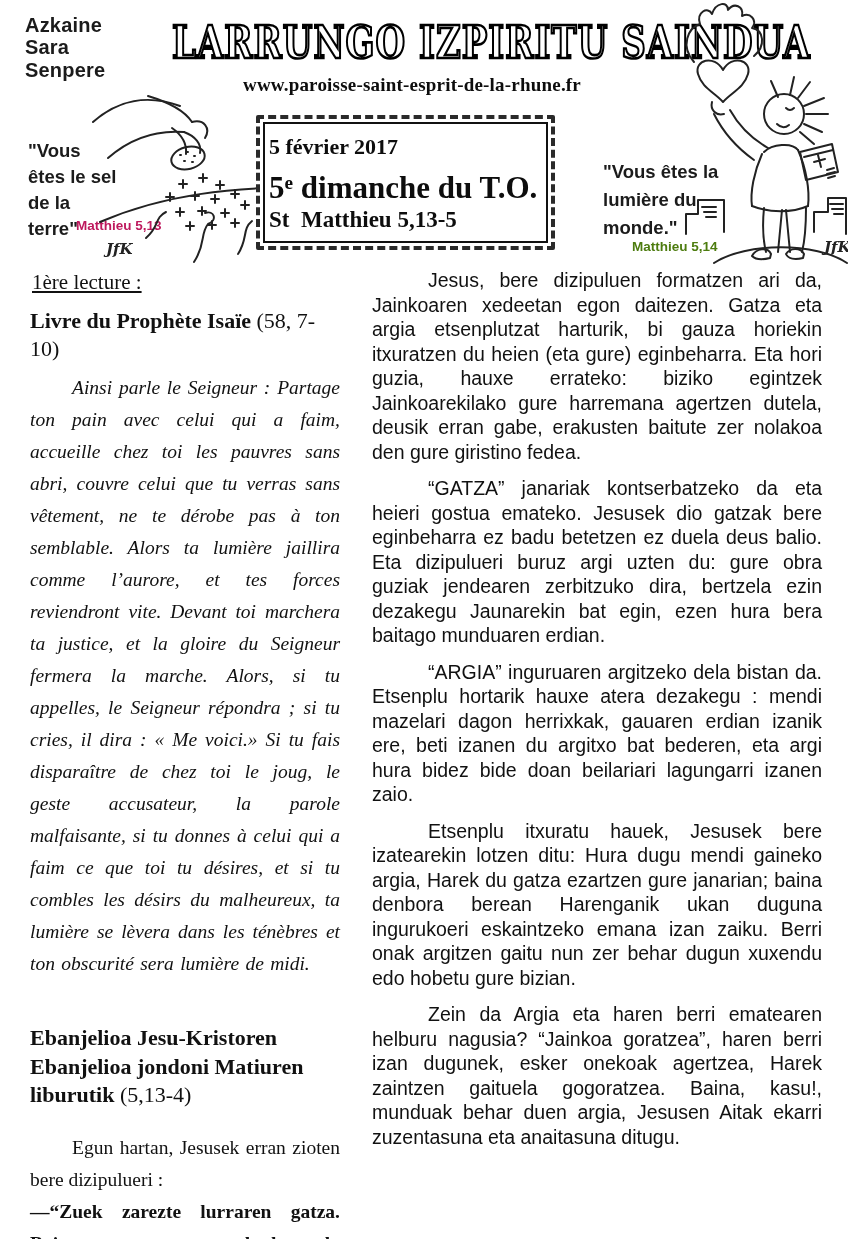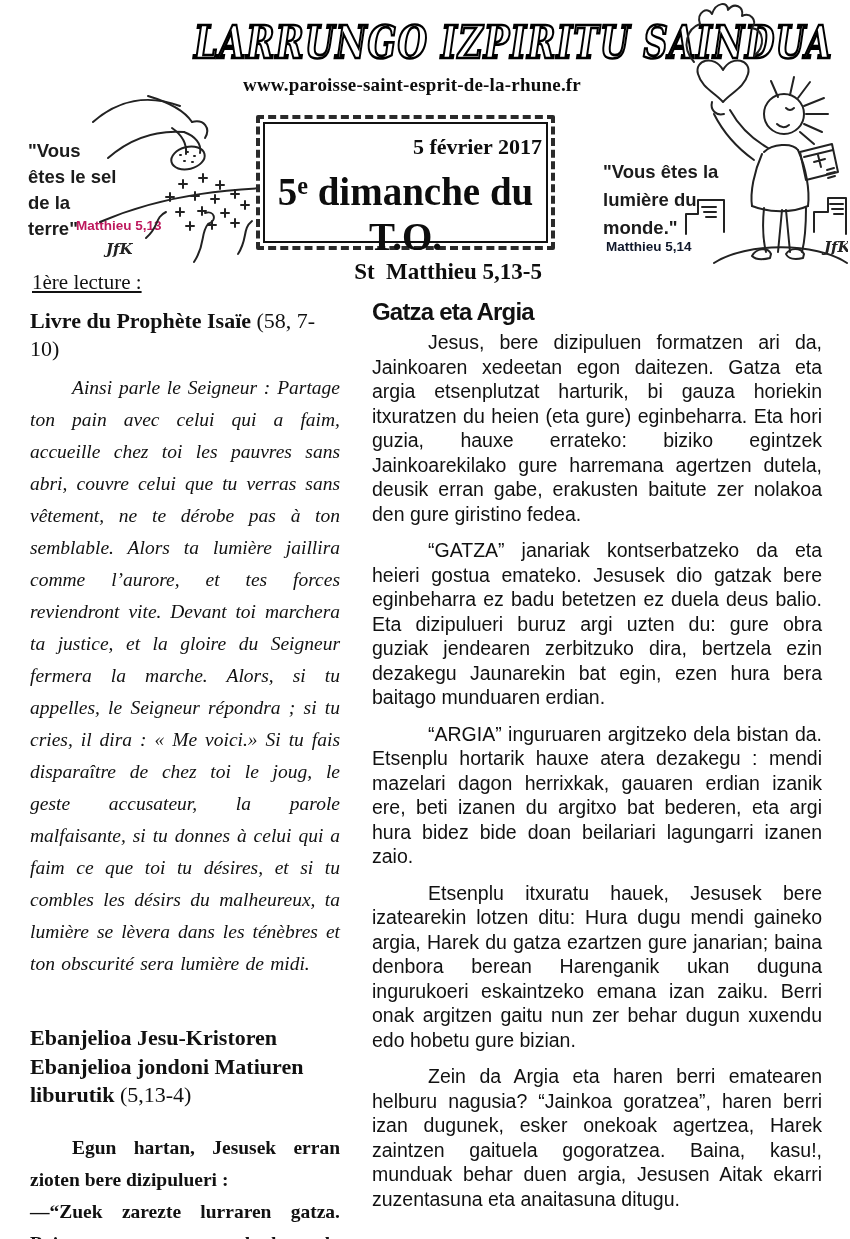--- a/index.html
+++ b/index.html
@@ -9,21 +9,21 @@
     font-family:"Liberation Sans",sans-serif;
   }
   
   .communes{
     position:absolute;left:25px;top:14px;
     font-weight:bold;font-size:20px;line-height:1.12;letter-spacing:.2px;
     color:#1b1b1b;
   }
   .communes span{display:block;}
   .masthead{
-    position:absolute;left:194px;top:16px;width:468px;text-align:center;font-style:italic;
+    position:absolute;left:172px;top:16px;width:468px;text-align:center;
   }
   .masthead .title-text{
     display:inline-block;
     font-family:"DejaVu Serif",serif;font-weight:bold;font-size:34px;
     letter-spacing:1px;color:#fff;
     -webkit-text-stroke:2px #000;
     transform:scaleY(1.3);transform-origin:top center;
     white-space:nowrap;
   }
   .website{
@@ -42,36 +42,36 @@
   }
   .salt-art{position:absolute;left:88px;top:92px;}
   
   .date-box{
     position:absolute;left:256px;top:115px;width:299px;height:135px;
     border:4px dashed #2a2a2a;border-radius:2px;
     padding:3px;box-sizing:border-box;background:#fff;
   }
   .date-box-inner{
     border:2px solid #111;height:100%;box-sizing:border-box;
-    display:flex;flex-direction:column;align-items:flex-end;justify-content:space-between;
+    display:flex;flex-direction:column;align-items:flex-start;justify-content:space-between;
     padding:10px 4px 8px;text-align:center;
     font-family:"Liberation Serif",serif;font-weight:bold;color:#0d0d0d;
   }
   .date-line{font-size:22px;}
-  .dimanche-line{font-size:39px;margin-top:9px;}
+  .dimanche-line{font-size:31px;margin-top:9px;}
   .dimanche-line sup{font-size:.62em;vertical-align:.45em;}
   .stref-line{font-size:23px;white-space:pre-wrap;}
   
   .light-caption{
     position:absolute;left:603px;top:158px;width:118px;
     font-weight:bold;font-size:18.5px;line-height:1.5;color:#1b1b1b;
   }
   .light-ref{
-    position:absolute;left:606px;top:239px;
-    font-weight:bold;font-size:13.5px;color:#0f172a;text-align:center;
+    position:absolute;left:632px;top:239px;
+    font-weight:bold;font-size:13.5px;color:#4d7c0f;text-align:center;
   }
   .light-art{position:absolute;left:666px;top:2px;}
   svg.lineart{stroke:#222;stroke-width:2;fill:none;stroke-linecap:round;stroke-linejoin:round;}
   svg.lineart text{stroke:none;fill:#222;font-style:italic;font-weight:bold;font-size:15px;font-family:"DejaVu Serif",serif;}
   
   .body-cols{
     position:absolute;left:30px;top:268px;width:792px;
     display:flex;gap:32px;
   }
   .col-left{width:310px;flex:none;font-family:"Liberation Serif",serif;}
@@ -84,21 +84,21 @@
   }
   .reading-title .ref{font-weight:normal;}
   .isaie-text{
     font-style:italic;font-size:19.5px;line-height:32px;
     text-align:justify;text-indent:42px;margin:0;word-spacing:1.5px;
   }
   .gospel-title{
     font-weight:bold;font-size:22px;line-height:1.3;margin:44px 0 22px;
   }
   .gospel-intro{
-    font-weight:bold;font-size:19.5px;line-height:32px;
+    font-weight:normal;font-size:19.5px;line-height:32px;
     text-align:justify;text-indent:42px;margin:0;
   }
   .gospel-text{
     font-weight:bold;font-size:19.5px;line-height:32px;
     text-align:justify;margin:0;
   }
   .prayer{
     font-style:italic;font-size:19.5px;line-height:24.5px;
     text-align:justify;text-indent:56px;margin:26px 0 0;
   }
@@ -109,20 +109,25 @@
   .basque-para{
     font-size:19.5px;line-height:24.5px;text-align:justify;
     text-indent:56px;margin:0 0 12px;
   }
 </style>
 </head>
 <body>
 
 <div class="page">
 
+  <div class="communes">
+    <span>Azkaine</span>
+    <span>Sara</span>
+    <span>Senpere</span>
+  </div>
 
   <div class="masthead">
     <span class="title-text">LARRUNGO IZPIRITU SAINDUA</span>
   </div>
   <div class="website">www.paroisse-saint-esprit-de-la-rhune.fr</div>
 
   <div class="salt-caption">"Vous êtes le sel de la terre"</div>
   <div class="salt-ref">Matthieu 5,13</div>
   <svg class="lineart salt-art" width="258" height="172" viewBox="0 0 258 172">
 
@@ -220,21 +225,20 @@
       <div class="lecture-label">1ère lecture : </div>
       <p class="reading-title"><b>Livre du Prophète Isaïe</b><span class="ref"> (58, 7-10)</span></p>
       <p class="isaie-text">Ainsi parle le Seigneur : Partage ton pain avec celui qui a faim, accueille chez toi les pauvres sans abri, couvre celui que tu verras sans vêtement, ne te dérobe pas à ton semblable. Alors ta lumière jaillira comme l’aurore, et tes forces reviendront vite. Devant toi marchera ta justice, et la gloire du Seigneur fermera la marche. Alors, si tu appelles, le Seigneur répondra ; si tu cries, il dira : « Me voici.» Si tu fais disparaître de chez toi le joug, le geste accusateur, la parole malfaisante, si tu donnes à celui qui a faim ce que toi tu désires, et si tu combles les désirs du malheureux, ta lumière se lèvera dans les ténèbres et ton obscurité sera lumière de midi.</p>
 
       <p class="gospel-title"><span>Ebanjelioa Jesu-Kristoren Ebanjelioa jondoni Matiuren liburutik</span><span class="ref" style="font-weight:normal"> (5,13-4)</span></p>
       <p class="gospel-intro">Egun hartan, Jesusek erran zioten bere dizipulueri :</p>
       <p class="gospel-text">—“Zuek zarezte lurraren gatza. Bainan gatza gezatzen bada, nola gazi berriz ? Deusetako ez da on, kanporat bota eta jendeak zangopilatzeko baizik ; Zuek zarezte munduaren argia. Ezin daiteke gorde mendi gainean den hiria. Argi-untzia ere ez da pizten gaitzurupean ezartzeko, bainan argimutilaren gainean, eta etxean diren guziak argitzen ditu. Halaber, zuen argiak argi beza jendeen aitzinean, zuen egintza onak ikusiz zeruko zuen Aita gorets dezaten.”</p>
     </div>
 
     <div class="col-right">
-      <div class="gatza-heading">Gatza eta Argia</div>
       <p class="basque-para">Jesus, bere dizipuluen formatzen ari da, Jainkoaren xedeetan egon daitezen. Gatza eta argia etsenplutzat harturik, bi gauza horiekin itxuratzen du heien (eta gure) eginbeharra. Eta hori guzia, hauxe errateko: biziko egintzek Jainkoarekilako gure harremana agertzen dutela, deusik erran gabe, erakusten baitute zer nolakoa den gure giristino fedea.</p>
       <p class="basque-para">“GATZA” janariak kontserbatzeko da eta heieri gostua emateko. Jesusek dio gatzak bere eginbeharra ez badu betetzen ez duela deus balio. Eta dizipulueri buruz argi uzten du: gure obra guziak jendearen zerbitzuko dira, bertzela ezin dezakegu Jaunarekin bat egin, ezen hura bera baitago munduaren erdian.</p>
       <p class="basque-para">“ARGIA” inguruaren argitzeko dela bistan da. Etsenplu hortarik hauxe atera dezakegu : mendi mazelari dagon herrixkak, gauaren erdian izanik ere, beti izanen du argitxo bat bederen, eta argi hura bidez bide doan beilariari lagungarri izanen zaio.</p>
       <p class="basque-para">Etsenplu itxuratu hauek, Jesusek bere izatearekin lotzen ditu: Hura dugu mendi gaineko argia, Harek du gatza ezartzen gure janarian; baina denbora berean Harenganik ukan duguna ingurukoeri eskaintzeko emana izan zaiku. Berri onak argitzen gaitu nun zer behar dugun xuxendu edo hobetu gure bizian.</p>
       <p class="basque-para">Zein da Argia eta haren berri ematearen helburu nagusia? “Jainkoa goratzea”, haren berri izan dugunek, esker onekoak agertzea, Harek zaintzen gaituela gogoratzea. Baina, kasu!, munduak behar duen argia, Jesusen Aitak ekarri zuzentasuna eta anaitasuna ditugu.</p>
     </div>
 
   </div>
 </div>
 

